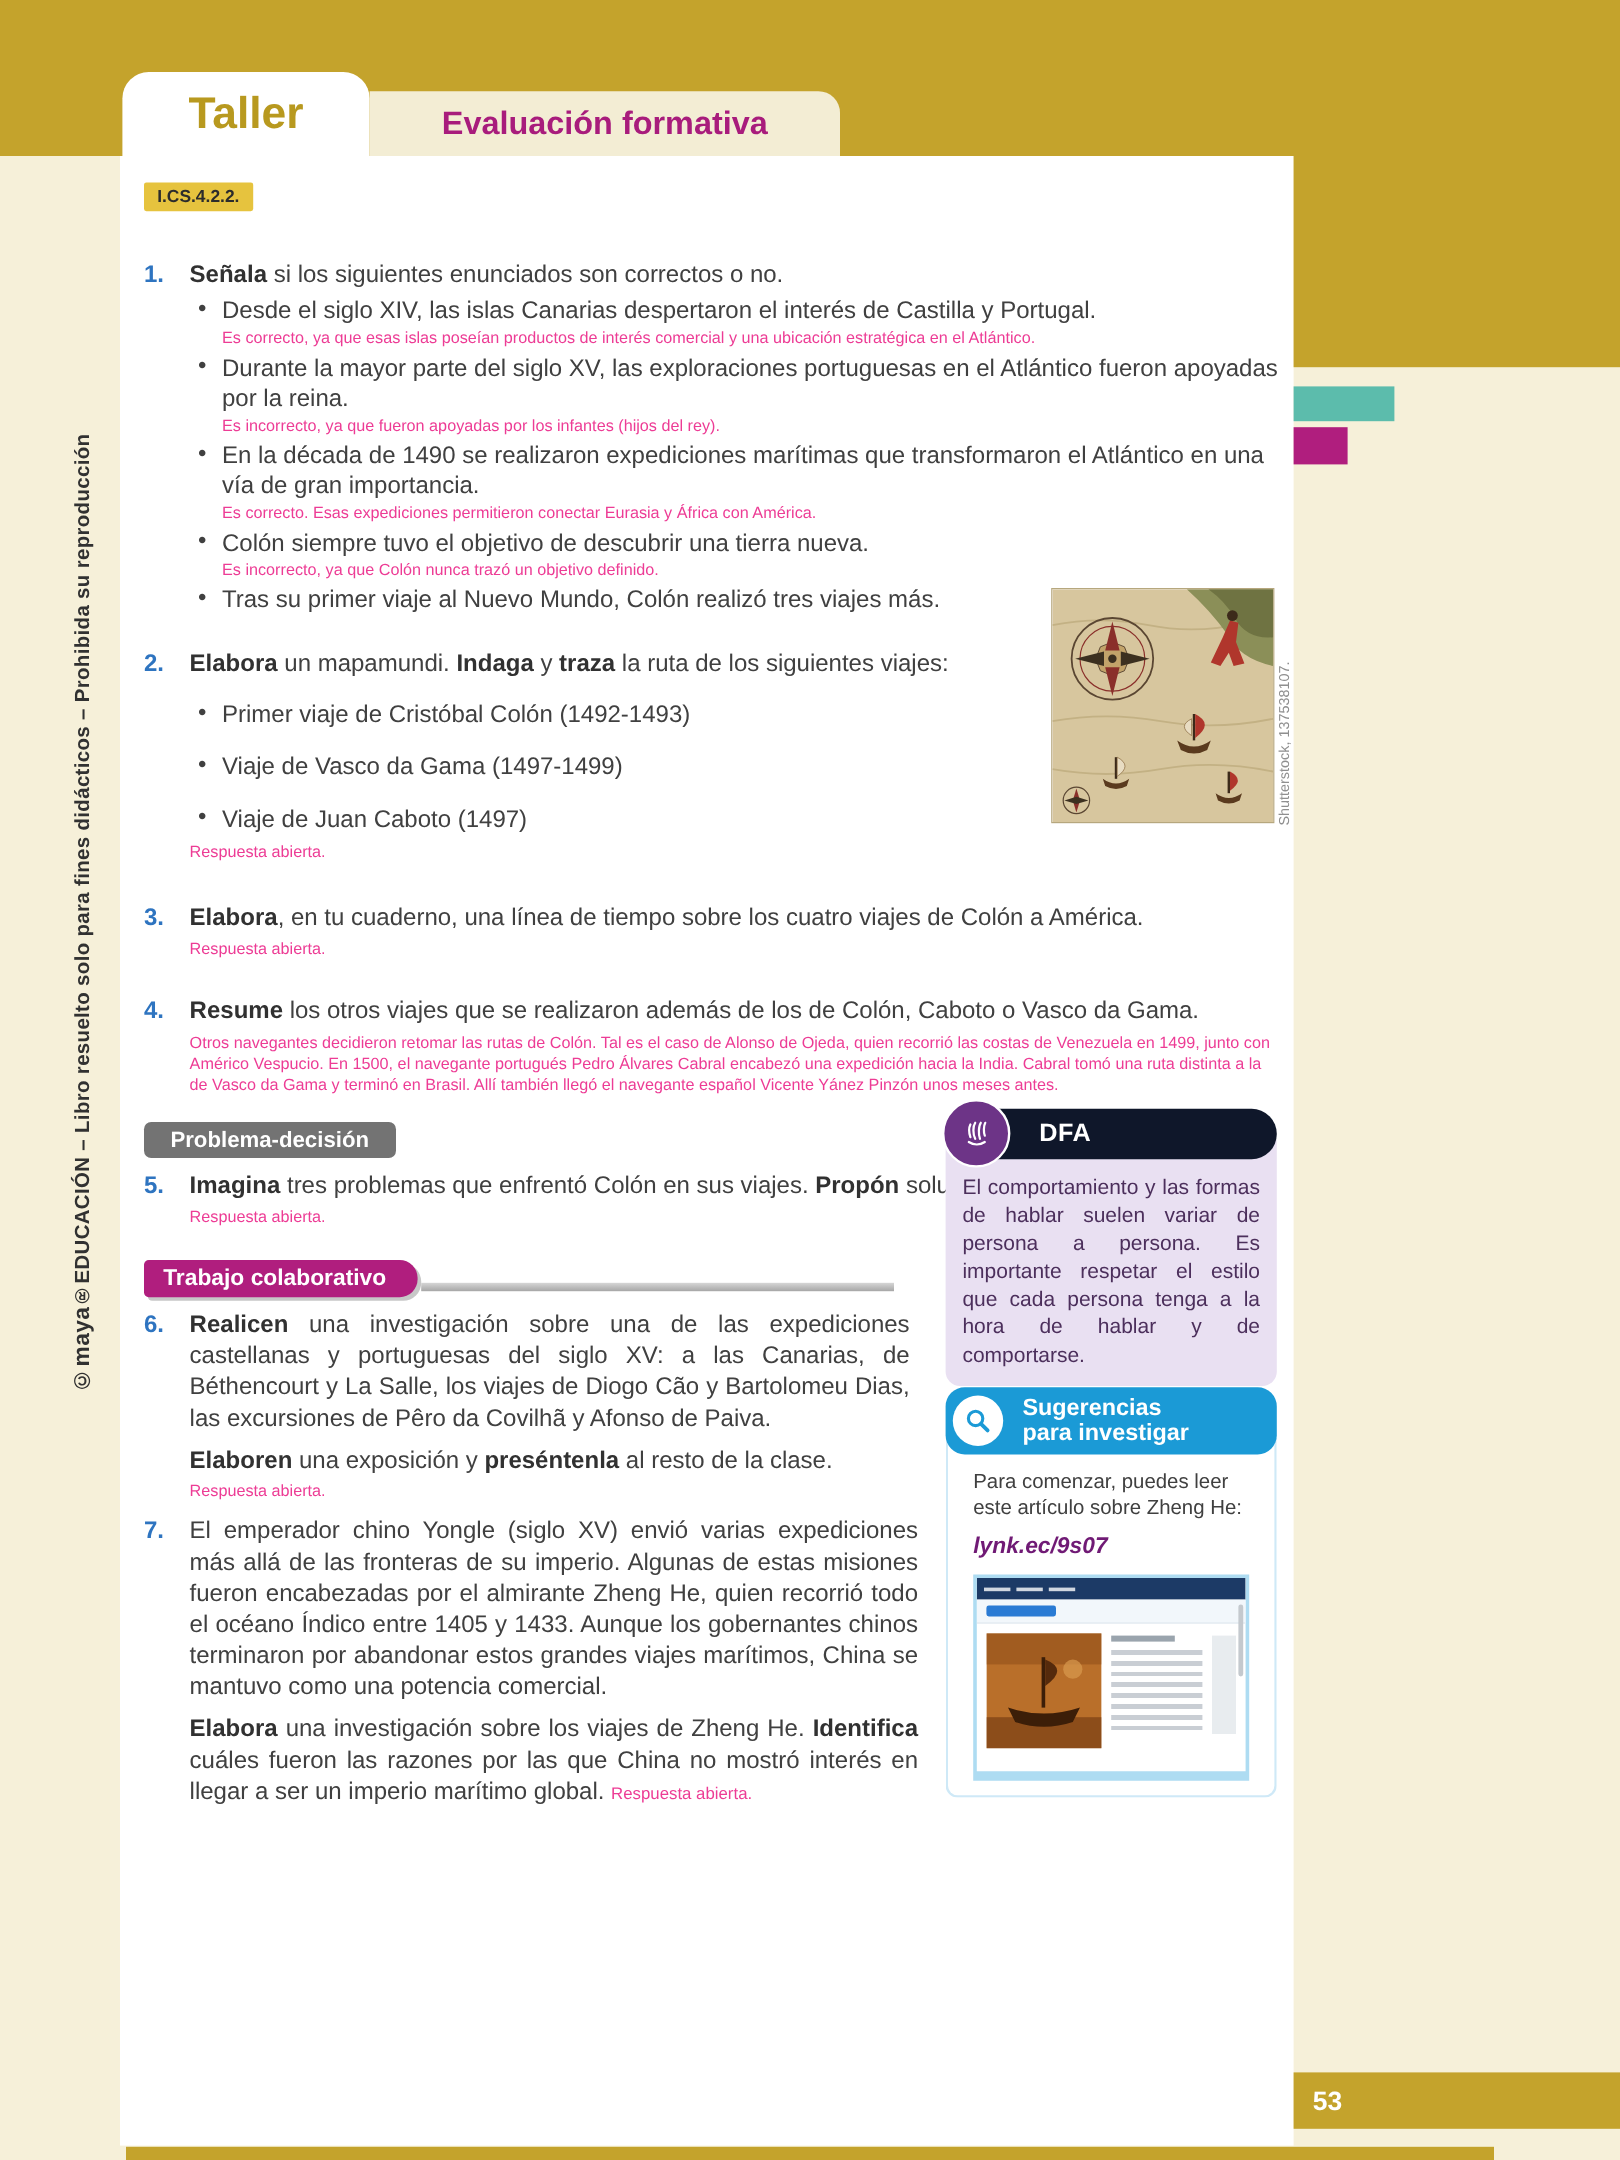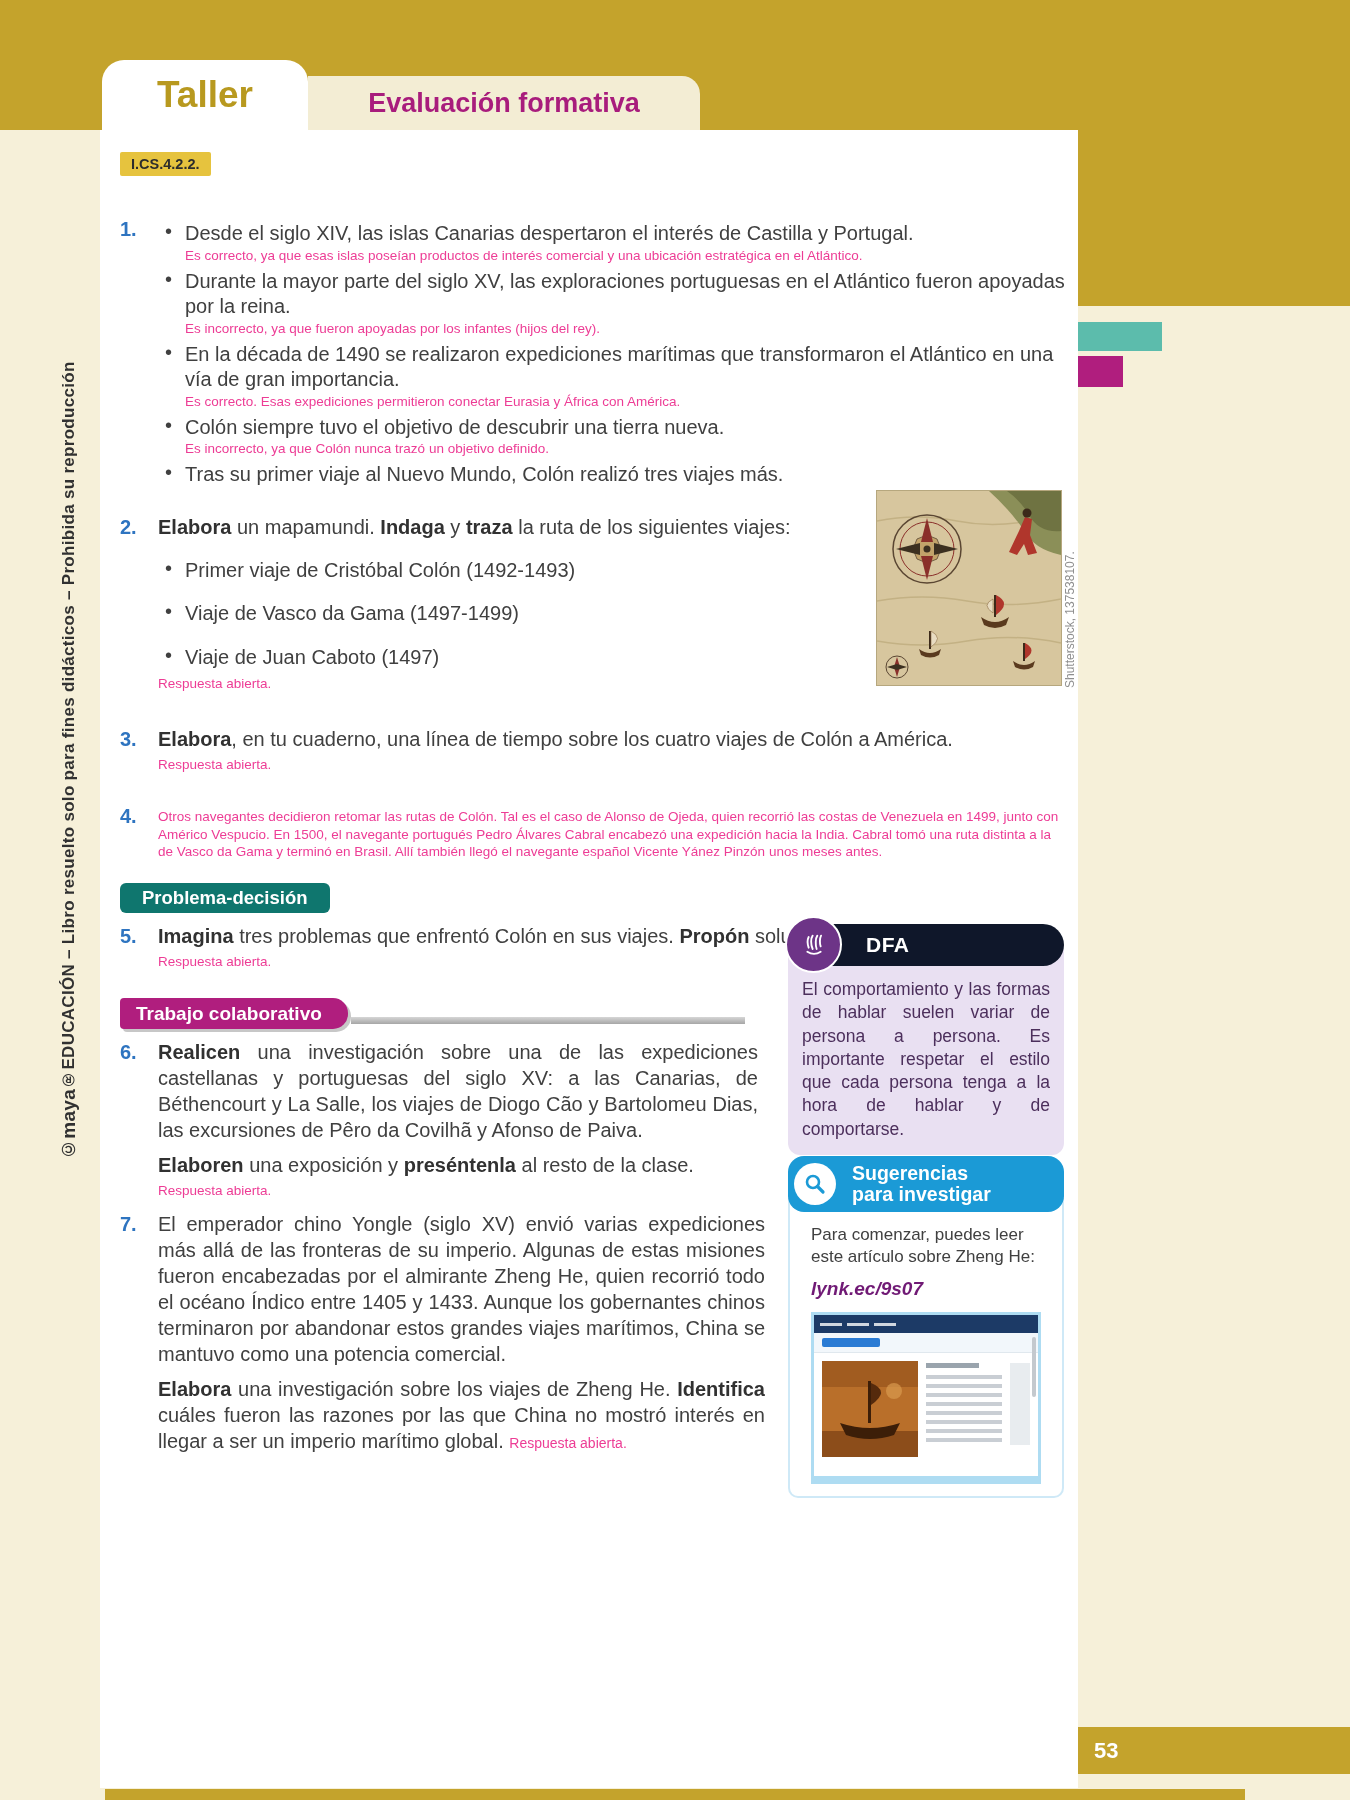--- a/index.html
+++ b/index.html
@@ -29,21 +29,21 @@
   .bullet{position:relative;padding-left:27px;margin-top:5px}
   .bullet::before{content:"•";position:absolute;left:7px;top:-1px;color:#404040;font-size:20px}
   .btxt{font-size:20px;line-height:1.28;color:#404040}
   .bans{color:#ed3c95;font-size:13.5px;line-height:1.18;margin-top:1px}
   .ansline{color:#ed3c95;font-size:13.5px;line-height:1.2;margin-top:5px}
   .ansblock{color:#ed3c95;font-size:13.5px;line-height:1.3;margin-top:5px}
   .ans{color:#ed3c95;font-size:14px;font-weight:normal}
   .just{text-align:justify}
   .sp2 .bullet{margin-top:18px}
 
-  .badge-orange{display:inline-block;background:#0f766e;color:#fff;font-weight:bold;font-size:18.5px;padding:4px 22px;border-radius:6px}
+  .badge-orange{display:inline-block;background:#737373;color:#fff;font-weight:bold;font-size:18.5px;padding:4px 22px;border-radius:6px}
   .banner-row{display:flex;align-items:center}
   .banner{color:#fff;font-weight:bold;font-size:19px;padding:5px 26px 4px 16px;border-radius:4px 15px 15px 4px;box-shadow:3px 3px 0 rgba(130,130,130,.45);white-space:nowrap}
   .banner.magenta{background:#b01e7e}
   .banner.bluebn{background:#3e7fab}
   .banner-line{flex:1;height:7px;background:linear-gradient(#d6d6d6,#a6a6a6);align-self:flex-end;margin-bottom:5px;margin-left:3px}
 
   .mt-q1{margin-top:40px}.mt-q2{margin-top:26px}.mt-q3{margin-top:34px}.mt-q4{margin-top:30px}
   .mt-ob{margin-top:22px}.mt-q5{margin-top:10px}.mt-tb{margin-top:28px}.mt-q6{margin-top:10px}
   .mt-ai{margin-top:52px}.mt-q7{margin-top:12px}
   .w-row6{width:625px}.w-row7{width:640px}
@@ -98,20 +98,21 @@
 
   <div class="sidebar-v"><span class="b logo">©maya</span><span class="b">®EDUCACIÓN</span><span class="b"> – Libro resuelto solo para fines didácticos – Prohibida su reproducción</span></div>
 
   <div class="content">
     <span class="code-badge">I.CS.4.2.2.</span>
 
     
     <div class="q mt-q1">
       <div class="qnum">1.</div>
       <div class="qbody">
+        <div class="qlead"><span class="b">Señala</span><span> si los siguientes enunciados son correctos o no.</span></div>
         <div class="bullet">
           <div class="btxt">Desde el siglo XIV, las islas Canarias despertaron el interés de Castilla y Portugal.</div>
           <div class="bans">Es correcto, ya que esas islas poseían productos de interés comercial y una ubicación estratégica en el Atlántico.</div>
         </div>
         <div class="bullet">
           <div class="btxt">Durante la mayor parte del siglo XV, las exploraciones portuguesas en el Atlántico fueron apoyadas por la reina.</div>
           <div class="bans">Es incorrecto, ya que fueron apoyadas por los infantes (hijos del rey).</div>
         </div>
         <div class="bullet">
           <div class="btxt">En la década de 1490 se realizaron expediciones marítimas que transformaron el Atlántico en una vía de gran importancia.</div>
@@ -151,20 +152,21 @@
       <div class="qbody">
         <div class="qlead"><span class="b">Elabora</span><span>, en tu cuaderno, una línea de tiempo sobre los cuatro viajes de Colón a América.</span></div>
         <div class="ansline">Respuesta abierta.</div>
       </div>
     </div>
 
     
     <div class="q mt-q4">
       <div class="qnum">4.</div>
       <div class="qbody">
+        <div class="qlead"><span class="b">Resume</span><span> los otros viajes que se realizaron además de los de Colón, Caboto o Vasco da Gama.</span></div>
         <div class="ansblock">Otros navegantes decidieron retomar las rutas de Colón. Tal es el caso de Alonso de Ojeda, quien recorrió las costas de Venezuela en 1499, junto con Américo Vespucio. En 1500, el navegante portugués Pedro Álvares Cabral encabezó una expedición hacia la India. Cabral tomó una ruta distinta a la de Vasco da Gama y terminó en Brasil. Allí también llegó el navegante español Vicente Yánez Pinzón unos meses antes.</div>
       </div>
     </div>
 
     
     <div class="mt-ob"><span class="badge-orange">Problema-decisión</span></div>
 
     
     <div class="q mt-q5">
       <div class="qnum">5.</div>

